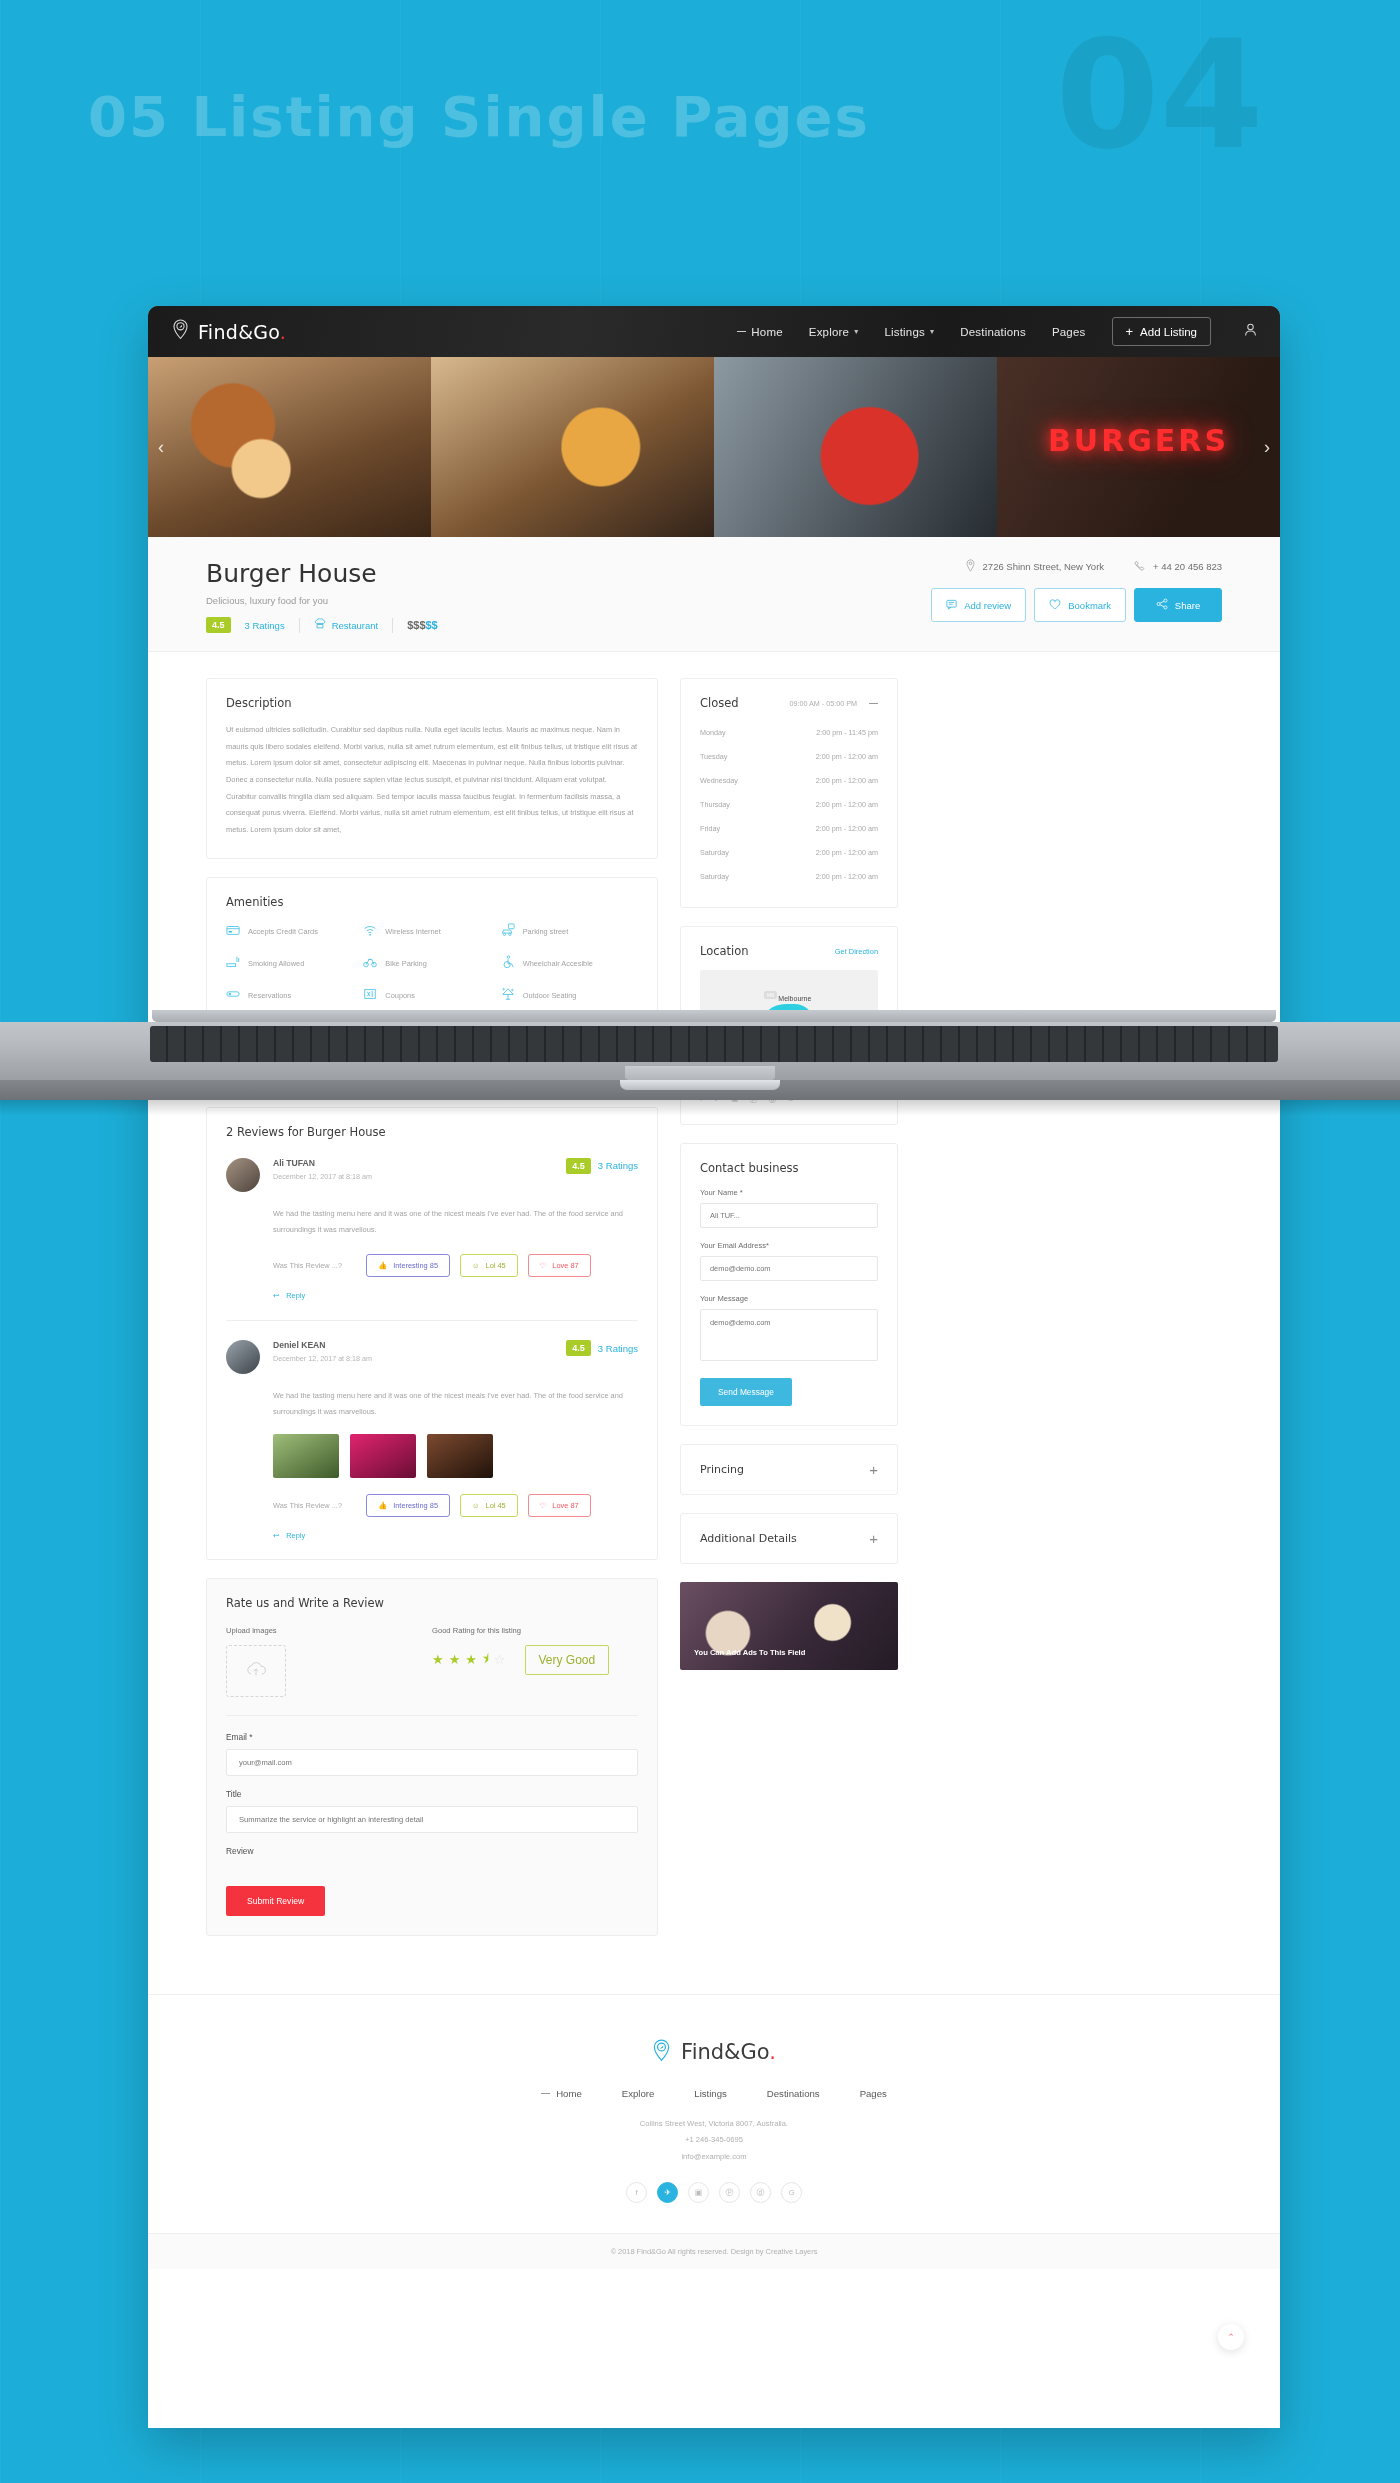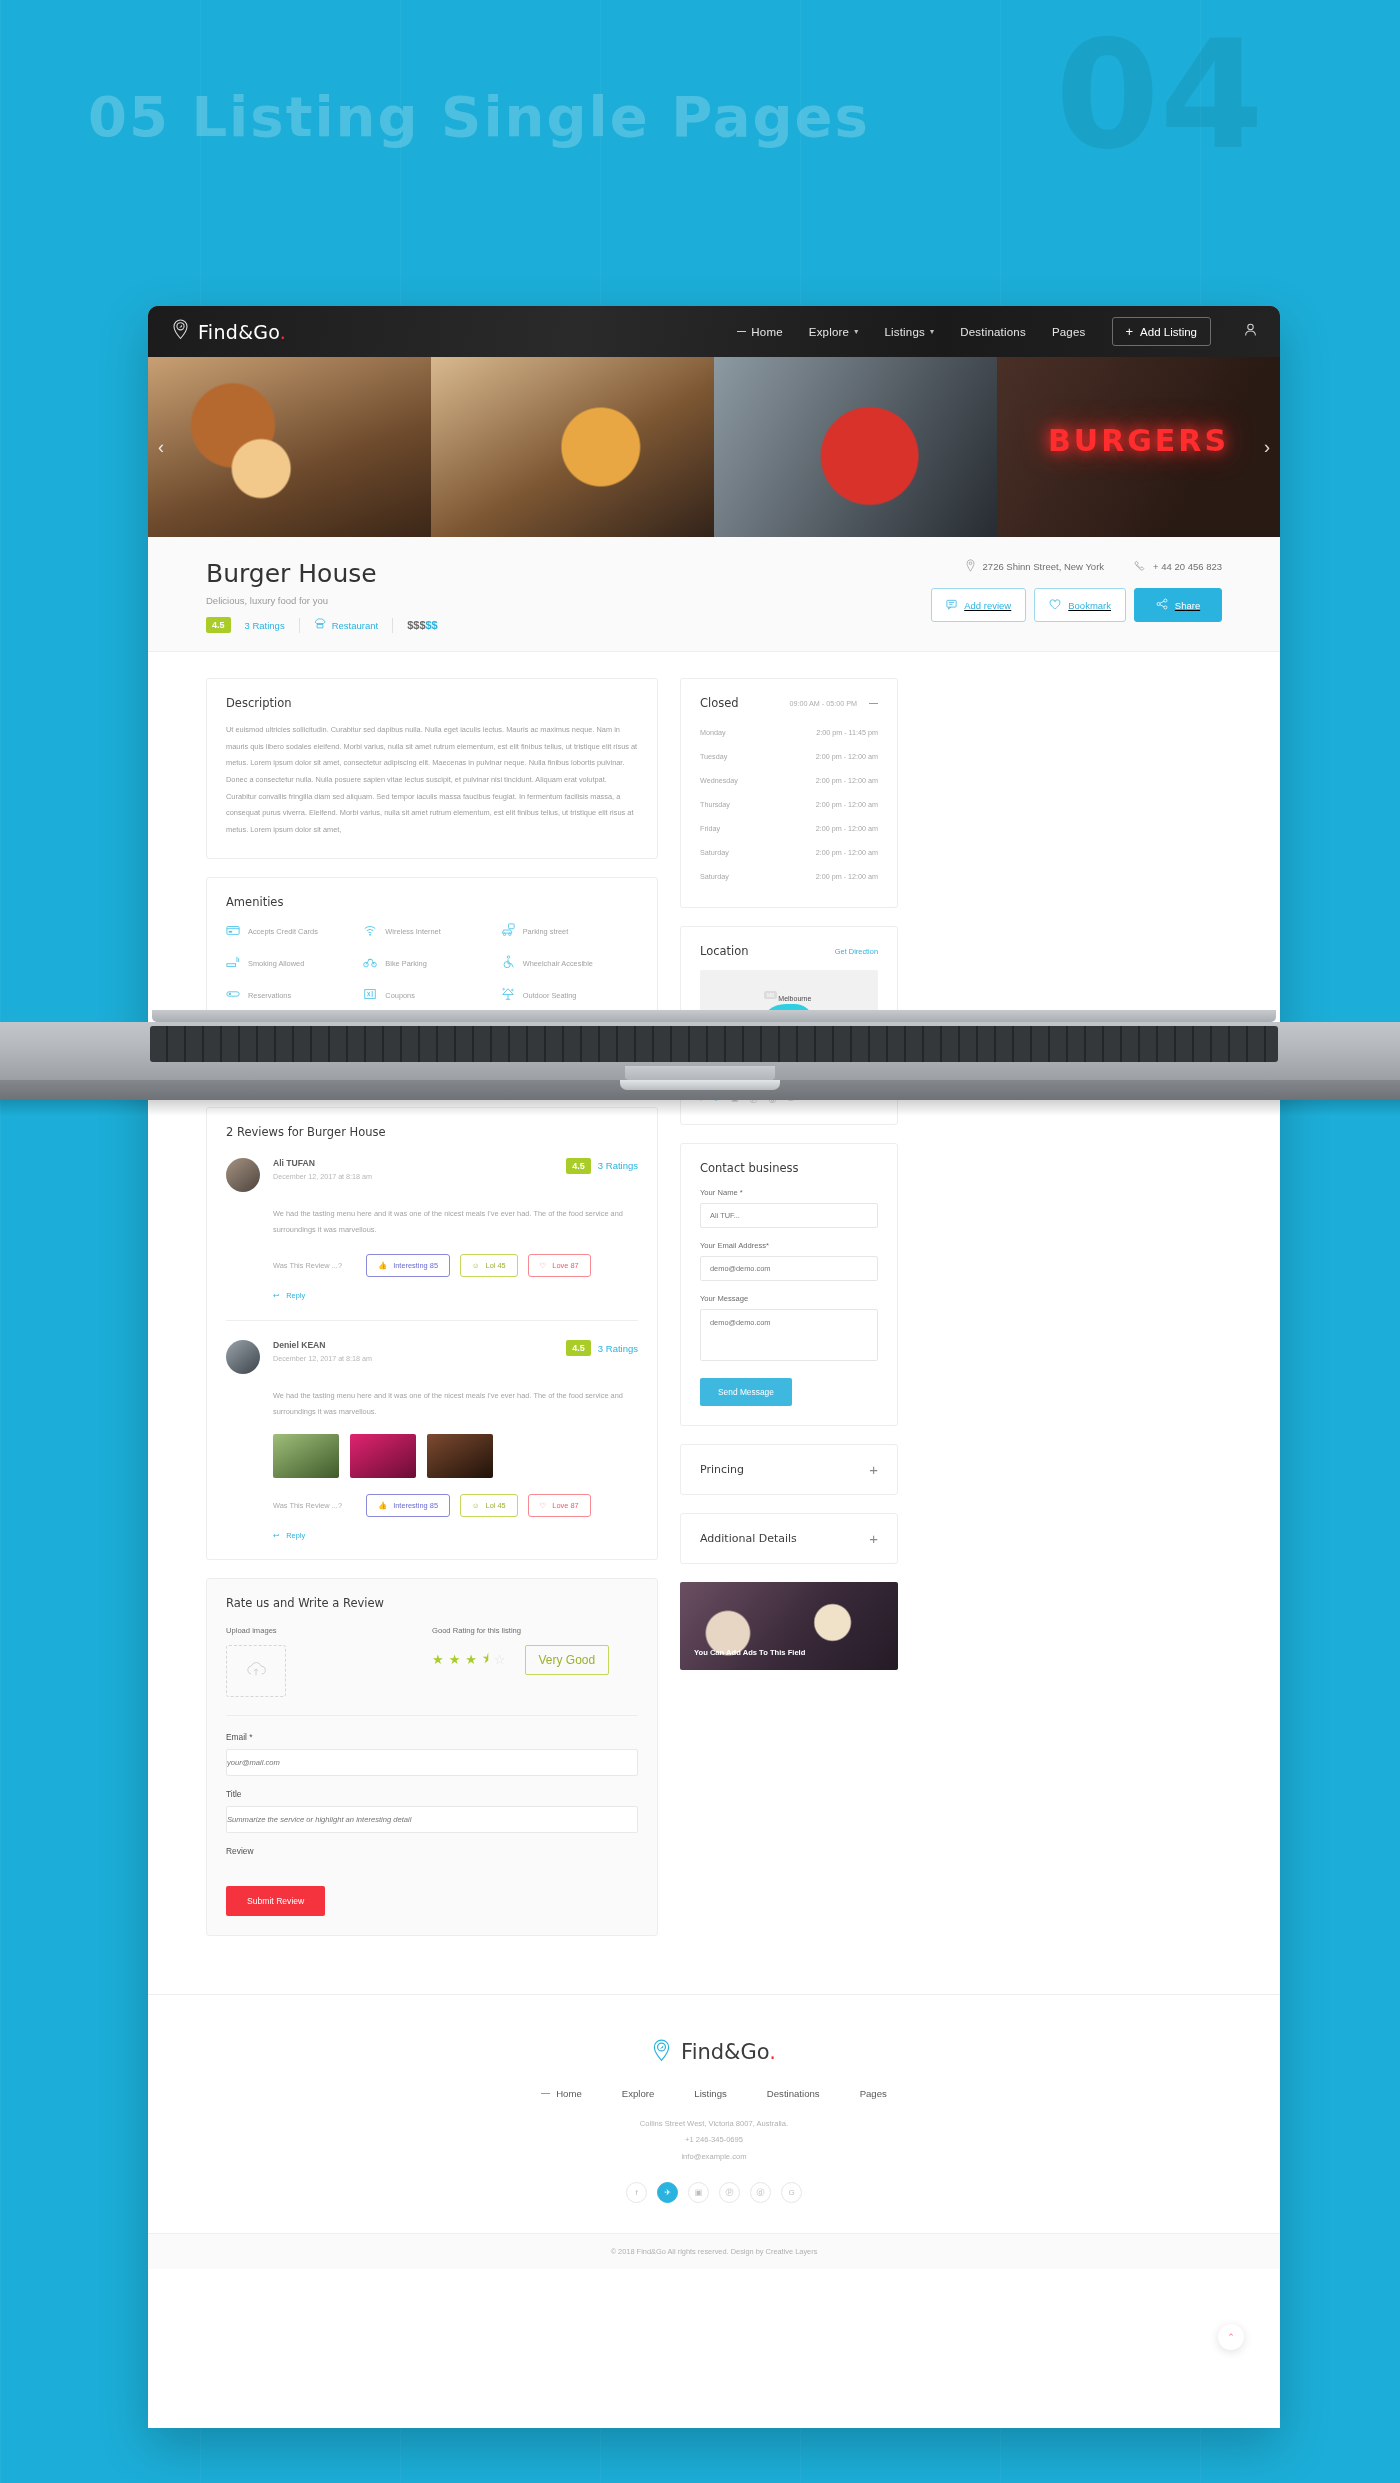--- a/index.html
+++ b/index.html
@@ -102,21 +102,21 @@
   .meta-row { display:flex; align-items:center; gap:14px; margin-top:11px; }
   .rating-chip { background:#aacc28; color:#fff; font-size:9px; font-weight:700; padding:3px 6px; border-radius:2px; }
   .ratings-link { color:#2bb3e0; font-size:9.5px; }
   .meta-div { width:1px; height:15px; background:#e0e0e0; }
   .meta-item { display:flex; align-items:center; gap:6px; color:#2bb3e0; font-size:9.5px; }
   .price-range { font-size:11px; color:#6b6b6b; letter-spacing:0; font-weight:700; }
   .price-range em { color:#2bb3e0; font-style:normal; }
   .lb-right { display:flex; flex-direction:column; align-items:flex-end; gap:14px; }
   .contact-row { display:flex; gap:30px; align-items:center; }
   .contact-item { display:flex; align-items:center; gap:7px; color:#6f6f6f; font-size:9.5px; }
-  .actions { display:flex; gap:8px;text-decoration:underline; }
+  .actions { display:flex; gap:8px; }
   .act-btn { border:1px solid #9fd9ee; color:#2bb3e0; background:#fff; border-radius:3px;
              font-size:9.5px; padding:9px 14px; display:flex; align-items:center; gap:7px; min-width:88px;
              justify-content:center; }
   .act-btn.share { background:#2bb3e0; border-color:#2bb3e0; color:#fff; }
 
   
   .content { display:flex; gap:22px; padding:26px 58px 40px 58px; background:#fff; }
   .col-main { width: 452px; }
   .col-side { width: 218px; }
 
@@ -218,21 +218,21 @@
                 display:flex; align-items:center; justify-content:center; margin-top:10px; }
   .rate-col { width:50%; }
   .stars { display:flex; align-items:center; gap:5px; margin-top:10px; }
   .star { color:#aacc28; font-size:13px; }
   .star.off { color:#e2e2e2; }
   .verygood { border:1px solid #c3d95c; color:#9bb12c; font-size:12px;
               padding:7px 13px; border-radius:2px; margin-left:14px; }
   .divider { height:1px; background:#ededed; margin:18px 0 16px 0; }
   .rf-label { font-size:8.4px; color:#4f4f4f; margin-bottom:7px; display:block; }
   .rf-input { width:100%; border:1px solid #e8e8e8; border-radius:2px; height:27px;
-              font-size:7.6px; color:#bcbcbc; padding:0 0; background:#fff; font-family:inherit;font-style:italic; }
+              font-size:7.6px; color:#bcbcbc; padding:0 12px; background:#fff; font-family:inherit; }
   .rf-area { width:100%; border:1px solid #e8e8e8; border-radius:2px; height:67px;
              font-size:7.6px; color:#bcbcbc; padding:9px 10px; background:#fff; resize:none; font-family:inherit;}
   .btn-submit { background:#f5333f; color:#fff; border:none; border-radius:2px;
                 font-size:8.6px; padding:10px 21px; margin-top:17px; font-family:inherit; }
 
   
   .footer { border-top:1px solid #eee; padding:44px 0 30px 0; text-align:center; background:#fff; }
   .f-brand { display:flex; align-items:center; justify-content:center; gap:10px; }
   .f-brand-name { font-size:21px; color:#3c3c3c; font-family:"DejaVu Sans", sans-serif; }
   .f-nav { display:flex; justify-content:center; gap:40px; margin-top:22px; }

